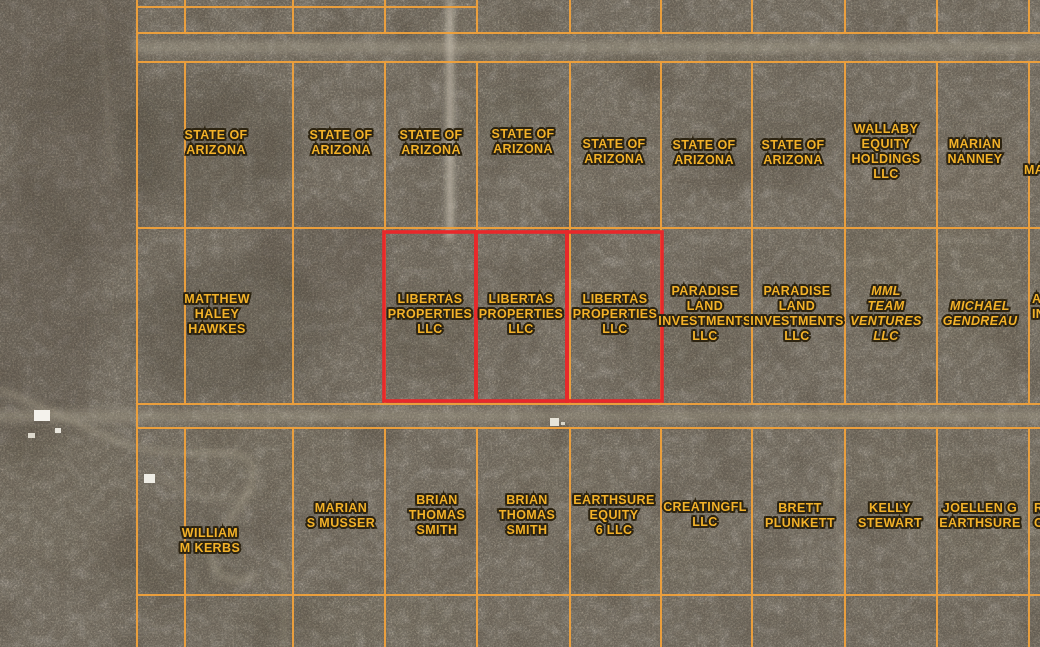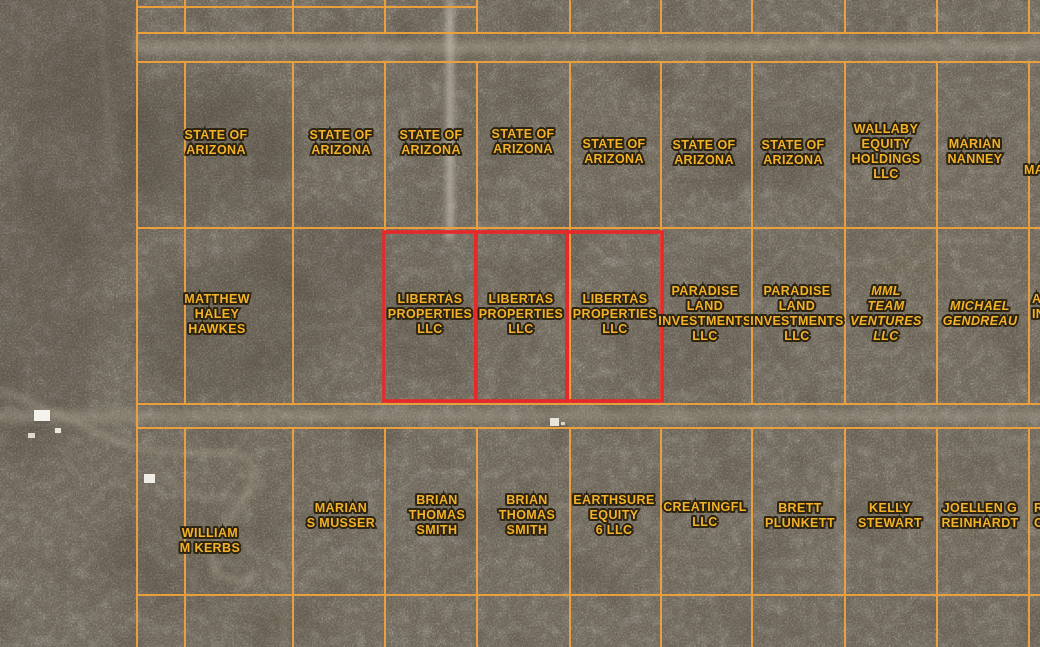--- a/index.html
+++ b/index.html
@@ -199,17 +199,17 @@
   <div class="plabel" style="left: 614px; top: 515px;">EARTHSURE
 EQUITY
 6 LLC</div>
   <div class="plabel" style="left: 705px; top: 515px;">CREATINGFL
 LLC</div>
   <div class="plabel" style="left: 800px; top: 516px;">BRETT
 PLUNKETT</div>
   <div class="plabel" style="left: 890px; top: 516px;">KELLY
 STEWART</div>
   <div class="plabel" style="left: 980px; top: 516px;">JOELLEN G
-REINHARDT</div>
+EARTHSURE</div>
   <div class="plabel edge" style="left: 1034px; top: 516px;">R
 C</div>
 
 </div>
 
 </body></html>

